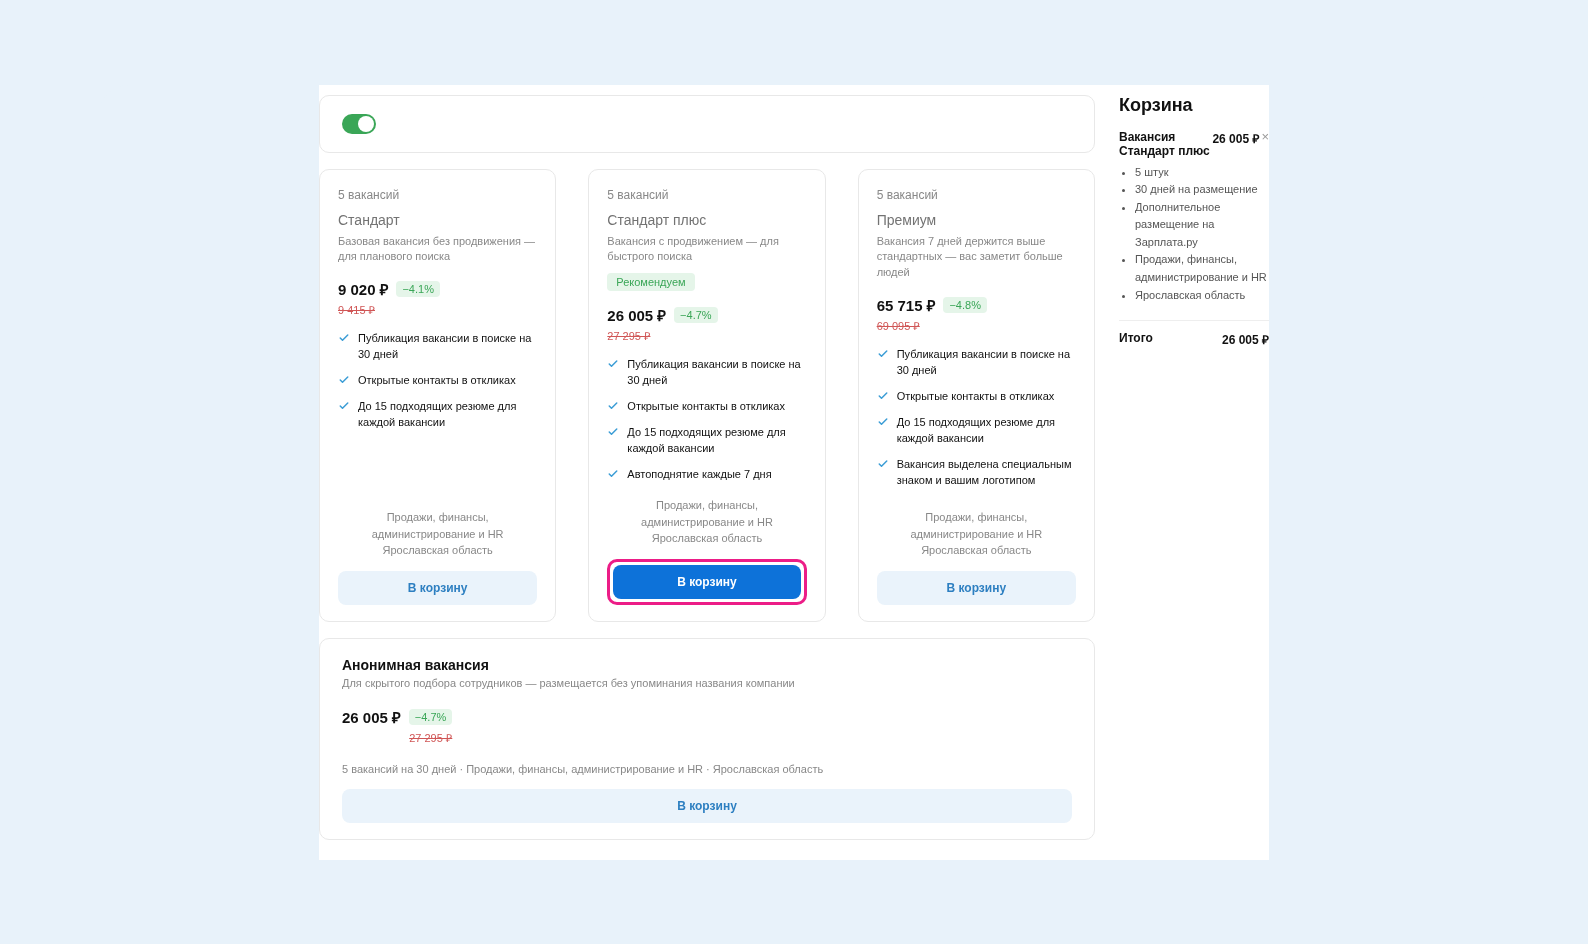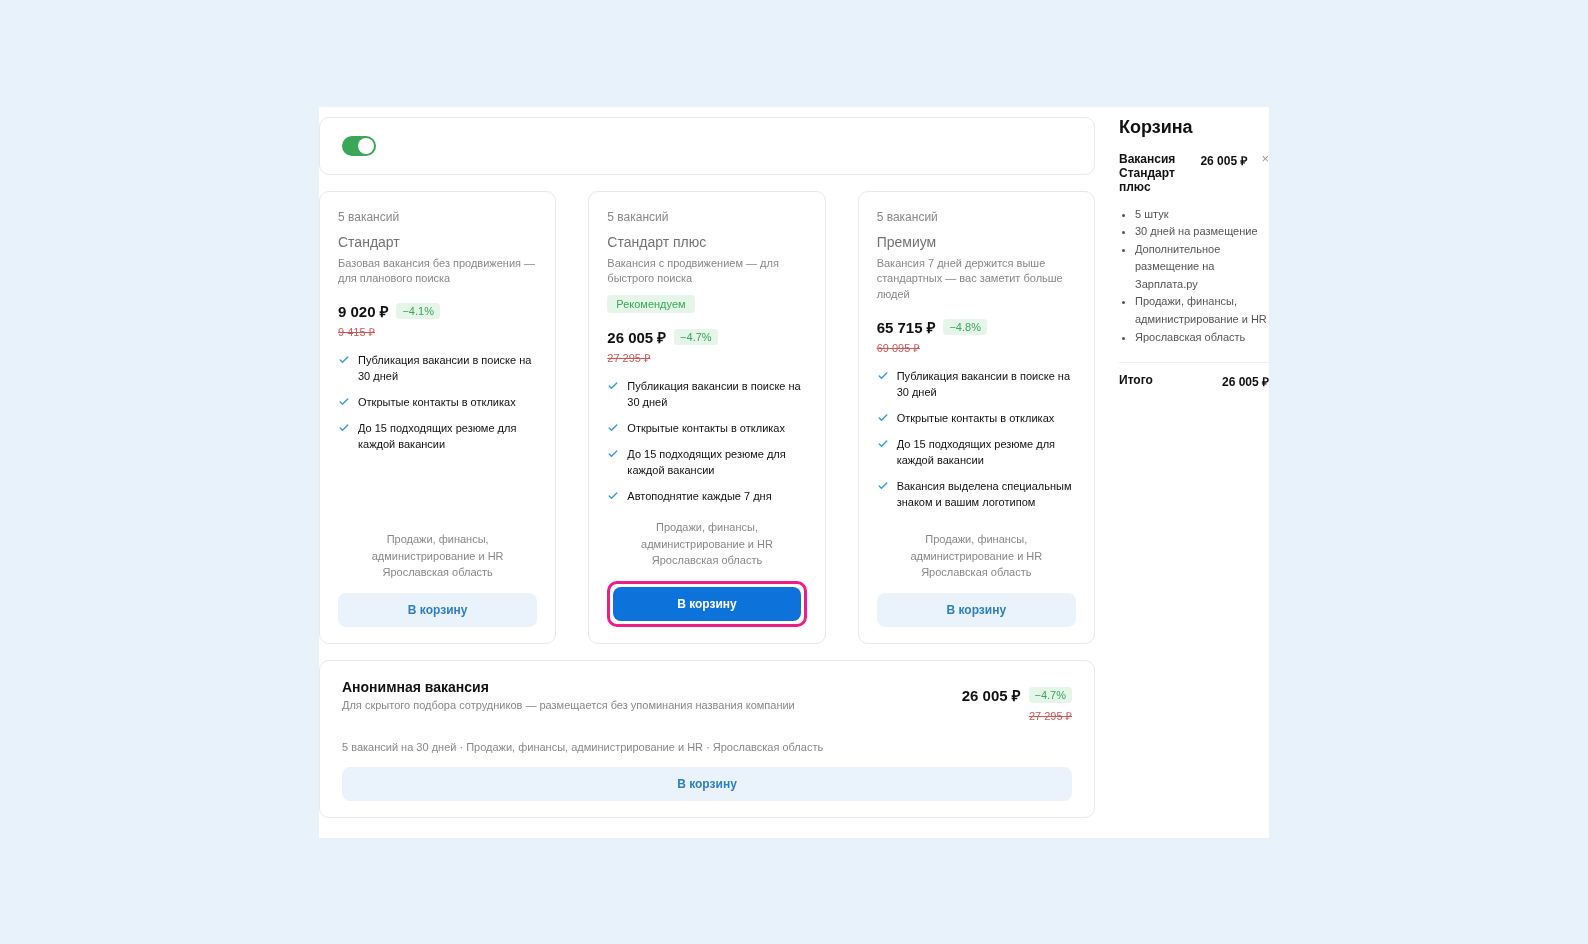--- a/index.html
+++ b/index.html
@@ -28,28 +28,28 @@
 .features { list-style: none; display: flex; flex-direction: column; gap: 10px; margin-bottom: 14px; }
 .feat { display: flex; gap: 8px; align-items: flex-start; font-size: 11px; color: #111; line-height: 1.45; }
 .check { color: #3b9dd6; flex-shrink: 0; margin-top: 1px; }
 .plan-footer { margin-top: auto; text-align: center; }
 .foot-meta { font-size: 11px; color: #888; line-height: 1.5; text-align: center; margin-bottom: 12px; }
 .btn { display: block; width: 100%; padding: 10px 0; border-radius: 8px; font-size: 12px; font-weight: 600; cursor: pointer; border: none; text-align: center; }
 .btn-light { background: #eaf3fb; color: #2d7fc1; }
 .btn-primary { background: #0d72d9; color: #fff; }
 .highlight-pink { border: 3px solid #ec1d87; border-radius: 10px; padding: 3px; }
 .anon-box { border: 1px solid #e8e8e8; border-radius: 10px; padding: 18px 22px 16px 22px; }
-.anon-head { display: flex; justify-content: space-between; align-items: flex-start; margin-bottom: 4px; }
+.anon-head { display: flex; justify-content: space-between; align-items: flex-start; margin-bottom: 4px; flex-direction: column; }
 .anon-title { font-size: 14px; font-weight: 700; color: #111; margin-bottom: 4px; }
 .anon-desc { font-size: 11px; color: #888; margin-bottom: 12px; }
 .anon-price-block { text-align: right; }
 .anon-meta { font-size: 11px; color: #888; margin-bottom: 14px; }
 .cart { width: 150px; }
 .cart-title { font-size: 18px; font-weight: 700; color: #111; margin-bottom: 14px; }
-.cart-item-head { display: flex; justify-content: space-between; align-items: flex-start; font-size: 12px; margin-bottom: 12px; gap: 14px; }
+.cart-item-head { display: flex; justify-content: space-between; align-items: flex-start; font-size: 12px; margin-bottom: 6px; gap: 2px; }
 .cart-item-name { font-weight: 700; color: #111; flex: 1; }
 .cart-item-price { font-weight: 700; color: #111; white-space: nowrap; }
 .cart-close { color: #999; cursor: pointer; font-size: 13px; line-height: 1; }
 .cart-list { list-style: disc; padding-left: 16px; font-size: 11px; color: #555; line-height: 1.6; margin-bottom: 16px; }
 .cart-total { display: flex; justify-content: space-between; font-size: 12px; font-weight: 700; color: #111; padding-top: 10px; border-top: 1px solid #eee; margin-bottom: 12px; }
 .pay-btn-wrap { border: 3px solid #ec1d87; border-radius: 10px; padding: 4px; }
 .pay-btn { display: block; width: 100%; background: #0d72d9; color: #fff; font-size: 11px; font-weight: 600; padding: 9px 0; border: none; border-radius: 6px; cursor: pointer; text-align: center; }
 </style>
 </head>
 <body>

